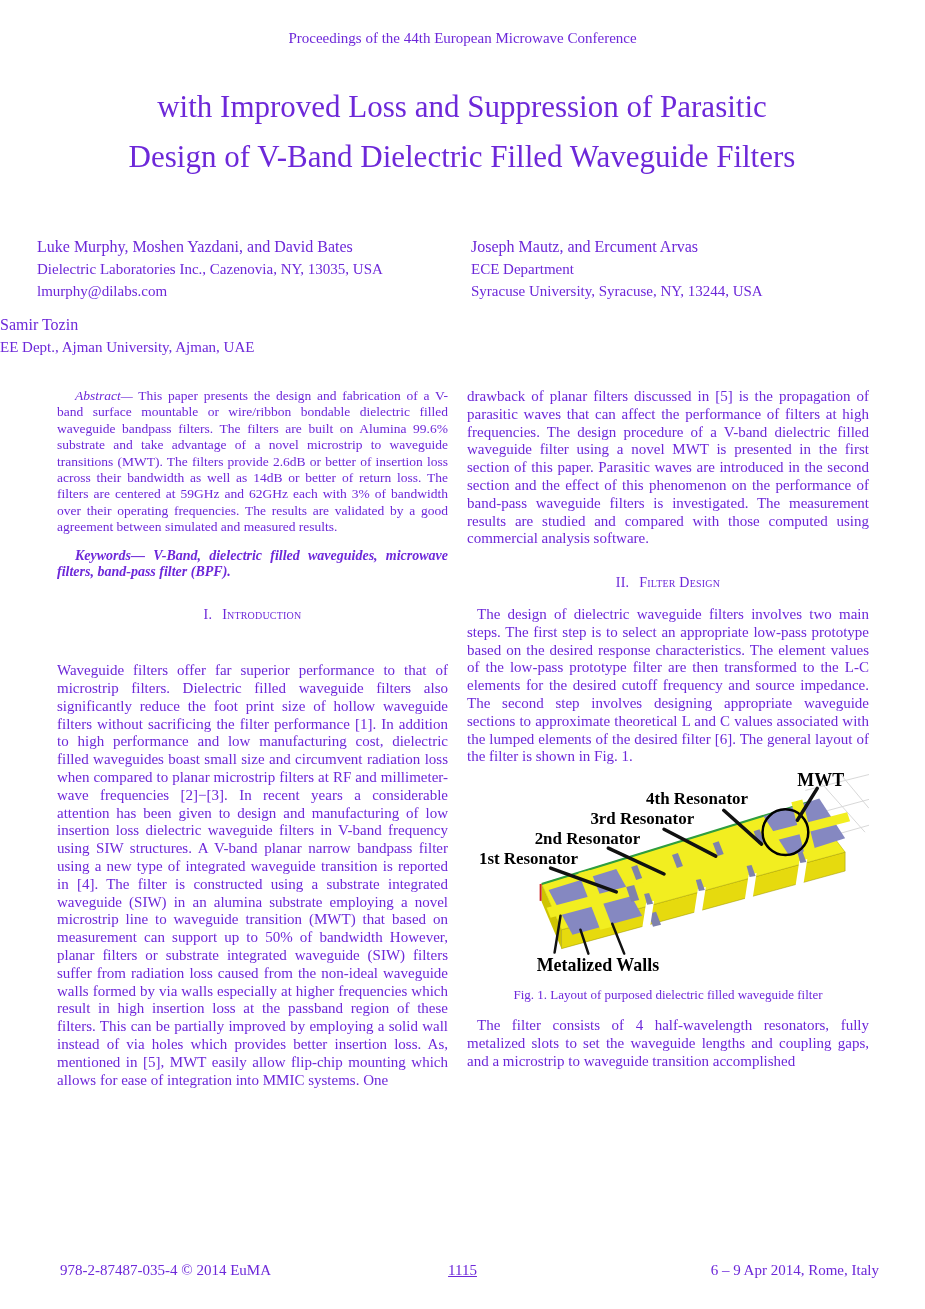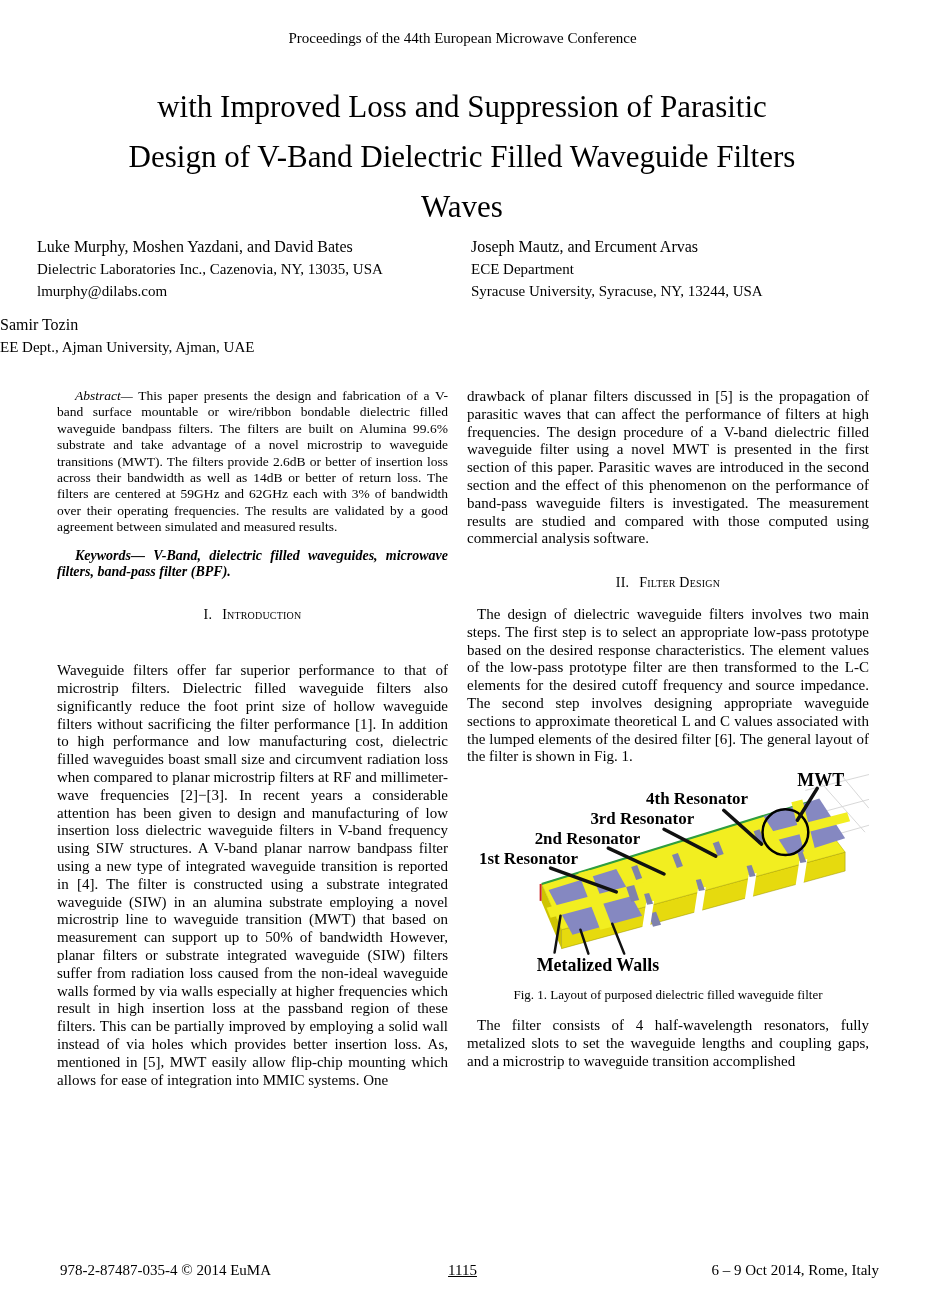--- a/index.html
+++ b/index.html
@@ -1,18 +1,18 @@
 <!DOCTYPE html>
 <html><head>
 <meta charset="utf-8">
 <style>
   html,body { margin:0; padding:0; background:#ffffff; }
   .page {
     position:relative; width:925px; height:1309px; background:#ffffff;
-    font-family:"Liberation Serif", serif; color:#000000; overflow:hidden;
+    font-family:"Liberation Serif", serif; color:#6d28d9; overflow:hidden;
   }
   .conf-header {
     position:absolute; top:30px; left:0; width:100%;
     text-align:center; font-size:15px;
   }
   .paper-title {
     position:absolute; top:82px; left:62px; width:800px;
     text-align:center; font-size:31px; line-height:50px;
   }
   .author-block { position:absolute; text-align:left; font-size:15px; line-height:22px; }
@@ -52,21 +52,20 @@
 </head>
 <body>
 
 <div class="page">
 
   <div class="conf-header">Proceedings of the 44th European Microwave Conference</div>
 
   <div class="paper-title">
     <div>with Improved Loss and Suppression of Parasitic</div>
     <div>Design of V-Band Dielectric Filled Waveguide Filters</div>
-    <div>Waves</div>
   </div>
 
   <div class="author-block ab1">
     <div class="names">Luke Murphy, Moshen Yazdani, and David Bates</div>
     <div>Dielectric Laboratories Inc., Cazenovia, NY, 13035, USA</div>
     <div>lmurphy@dilabs.com</div>
   </div>
 
   <div class="author-block ab2">
     <div class="names">Joseph Mautz, and Ercument Arvas</div>
@@ -176,15 +175,15 @@
         </svg>
         <div class="fig-caption">Fig. 1. Layout of purposed dielectric filled waveguide filter</div>
       </div>
 
       <p class="para para-indent mt14">The filter consists of 4 half-wavelength resonators, fully metalized slots to set the waveguide lengths and coupling gaps, and a microstrip to waveguide transition accomplished</p>
     </div>
   </div>
 
   <div class="footer-center">1115</div>
   <div class="footer-left">978-2-87487-035-4 © 2014 EuMA</div>
-  <div class="footer-right">6 – 9 Oct 2014, Rome, Italy</div>
+  <div class="footer-right">6 – 9 Apr 2014, Rome, Italy</div>
 
 </div>
 
 </body></html>

